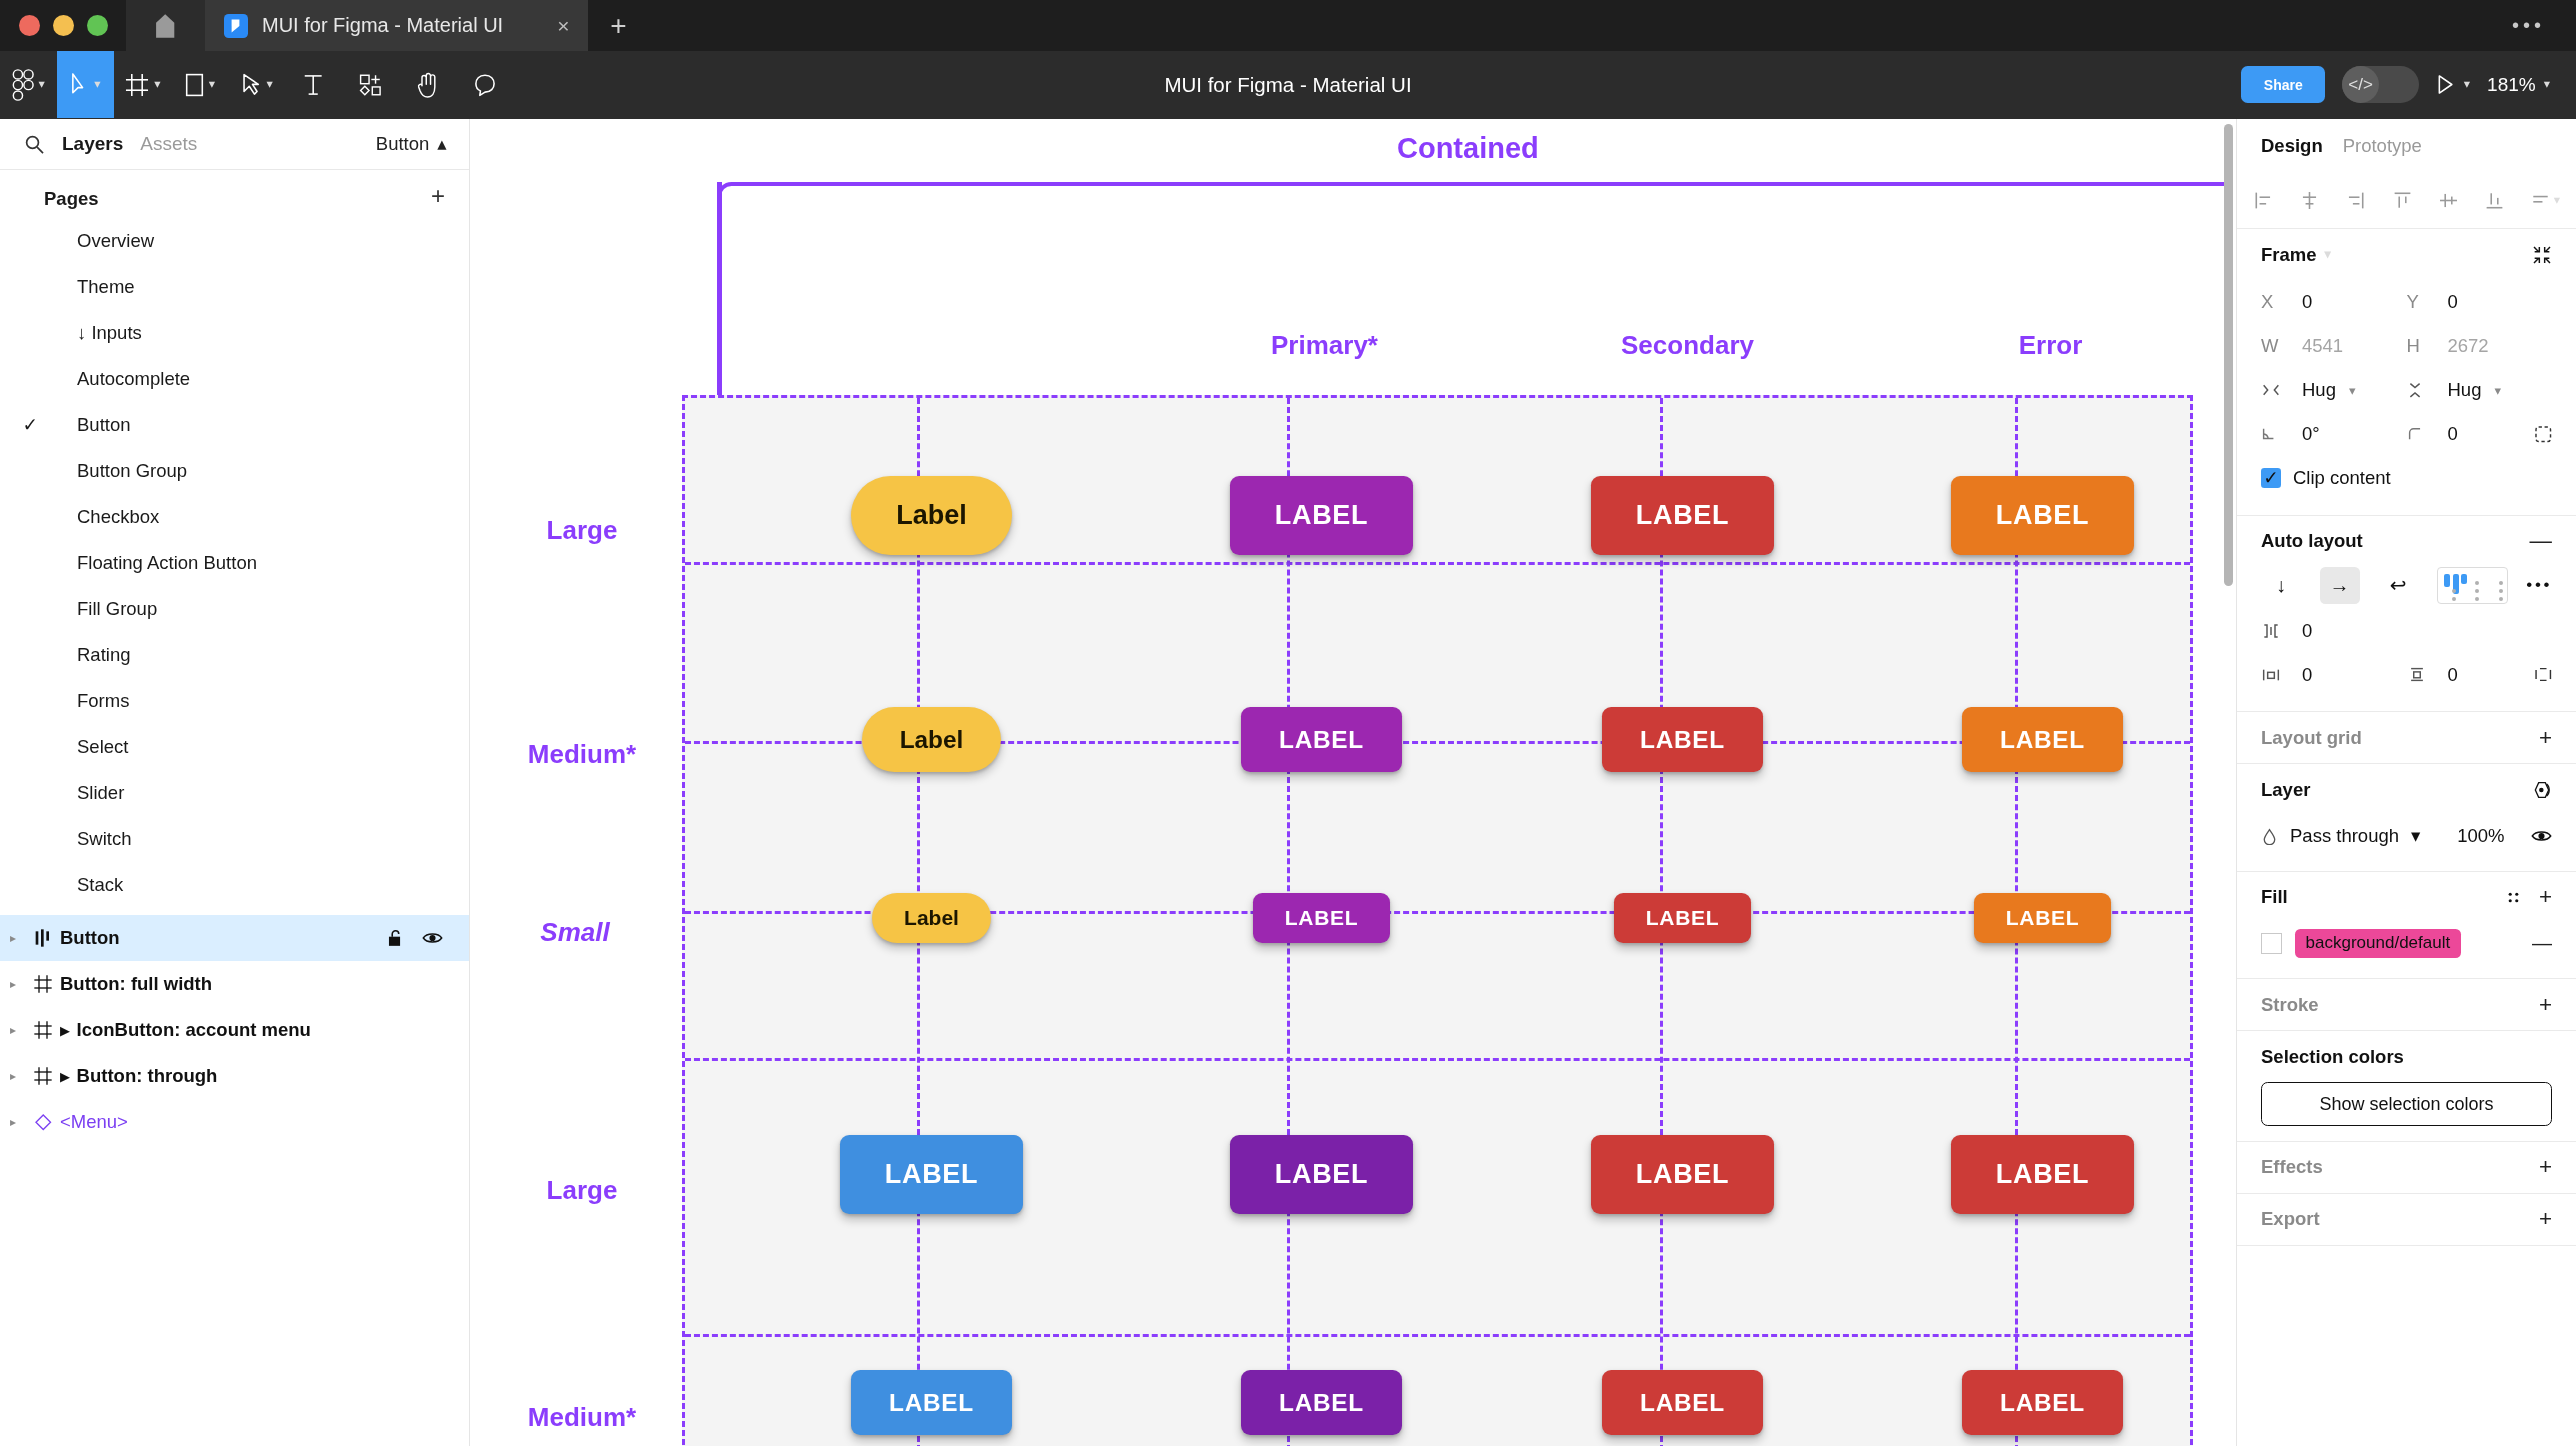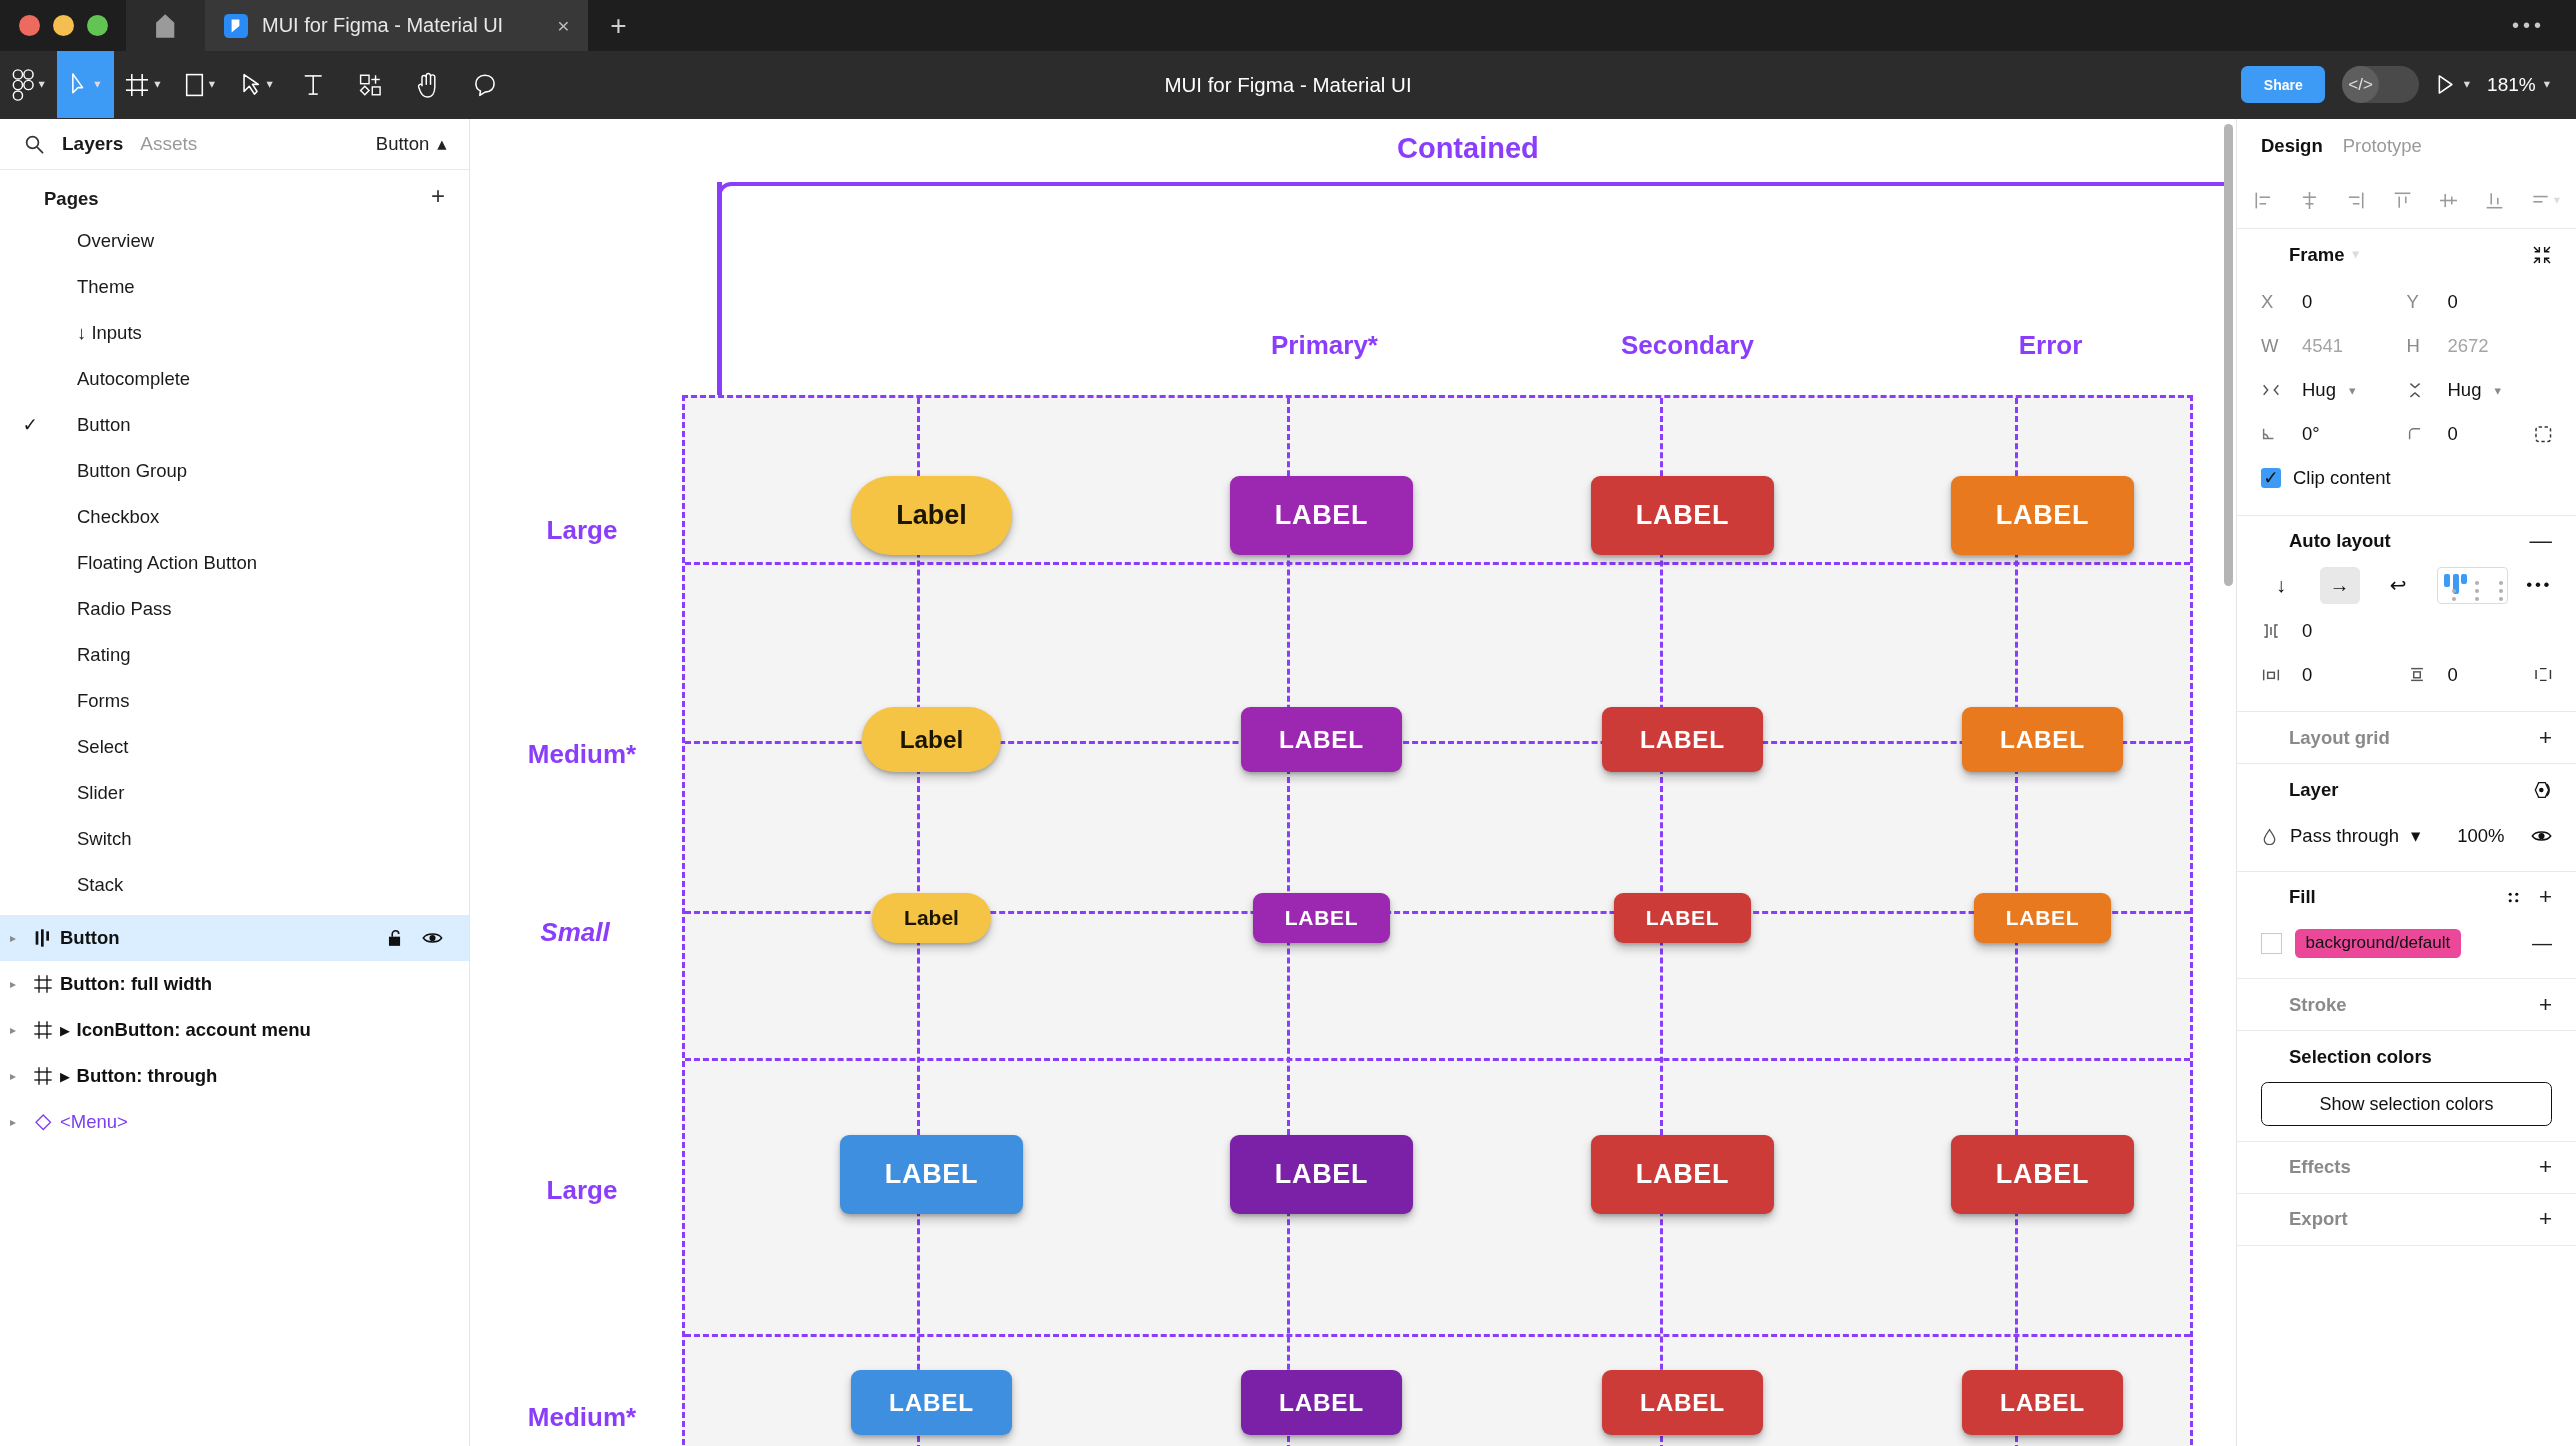--- a/index.html
+++ b/index.html
@@ -238,21 +238,21 @@
     height: 57px; display: flex; align-items: center; justify-content: space-between;
     padding: 0 16px; border-bottom: 0.7px solid #eaeaea;
   }
   .align-ico { color: #9a9a9a; cursor: pointer; display: flex; align-items: center; gap: 2.6px; }
 
   .rp-section { padding: 14.5px 24px; border-bottom: 0.7px solid #eaeaea; }
   .rp-sec-head {
     display: flex; align-items: center; justify-content: space-between;
     margin-bottom: 14.5px;
   }
-  .rp-sec-title { font-size: 18.5px; font-weight: bold; color: #111; display: flex; align-items: center; gap: 8px; margin-left: 28px; }
+  .rp-sec-title { font-size: 18.5px; font-weight: bold; color: #111; display: flex; align-items: center; gap: 8px; }
   .rp-sec-title.muted { color: #8a8a8a; font-weight: bold; }
   .rp-sec-action { color: #222; font-size: 22.4px; font-weight: 300; cursor: pointer; line-height: 0.7; }
 
   .rp-grid2 { display: flex; }
   .rp-field {
     width: 50%; display: flex; align-items: center; gap: 13px;
     height: 44px; font-size: 18.5px; color: #111;
   }
   .rp-field .fl { color: #8a8a8a; width: 28px; flex: 0 0 auto; display:flex; align-items:center; }
   .rp-field .fv { color: #111; }
@@ -454,21 +454,21 @@
       <div class="page-item lvl1">
         <span class="pi-label">Button Group</span>
       </div>
       <div class="page-item lvl1">
         <span class="pi-label">Checkbox</span>
       </div>
       <div class="page-item lvl1">
         <span class="pi-label">Floating Action Button</span>
       </div>
       <div class="page-item lvl1">
-        <span class="pi-label">Radio Pass</span>
+        <span class="pi-label">Fill Group</span>
       </div>
       <div class="page-item lvl1">
         <span class="pi-label">Rating</span>
       </div>
       <div class="page-item lvl1">
         <span class="pi-label">Forms</span>
       </div>
       <div class="page-item lvl1">
         <span class="pi-label">Select</span>
       </div>

